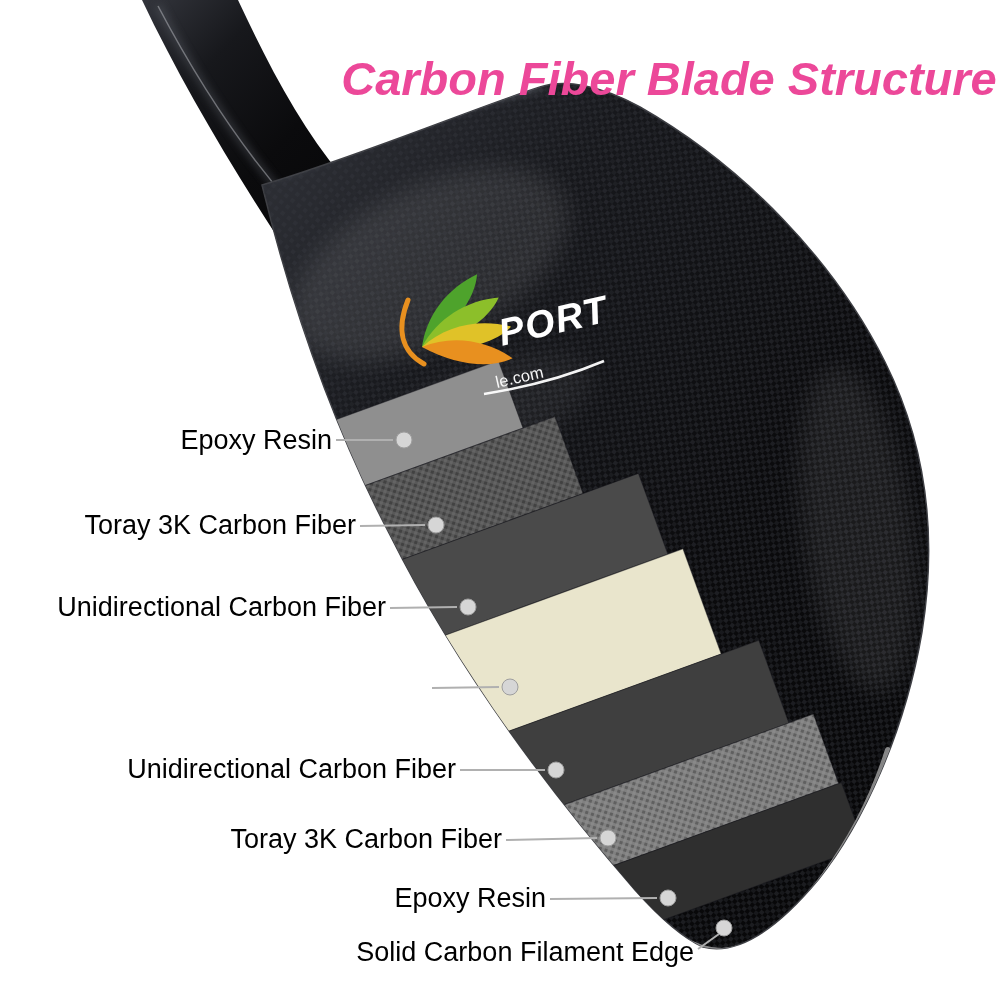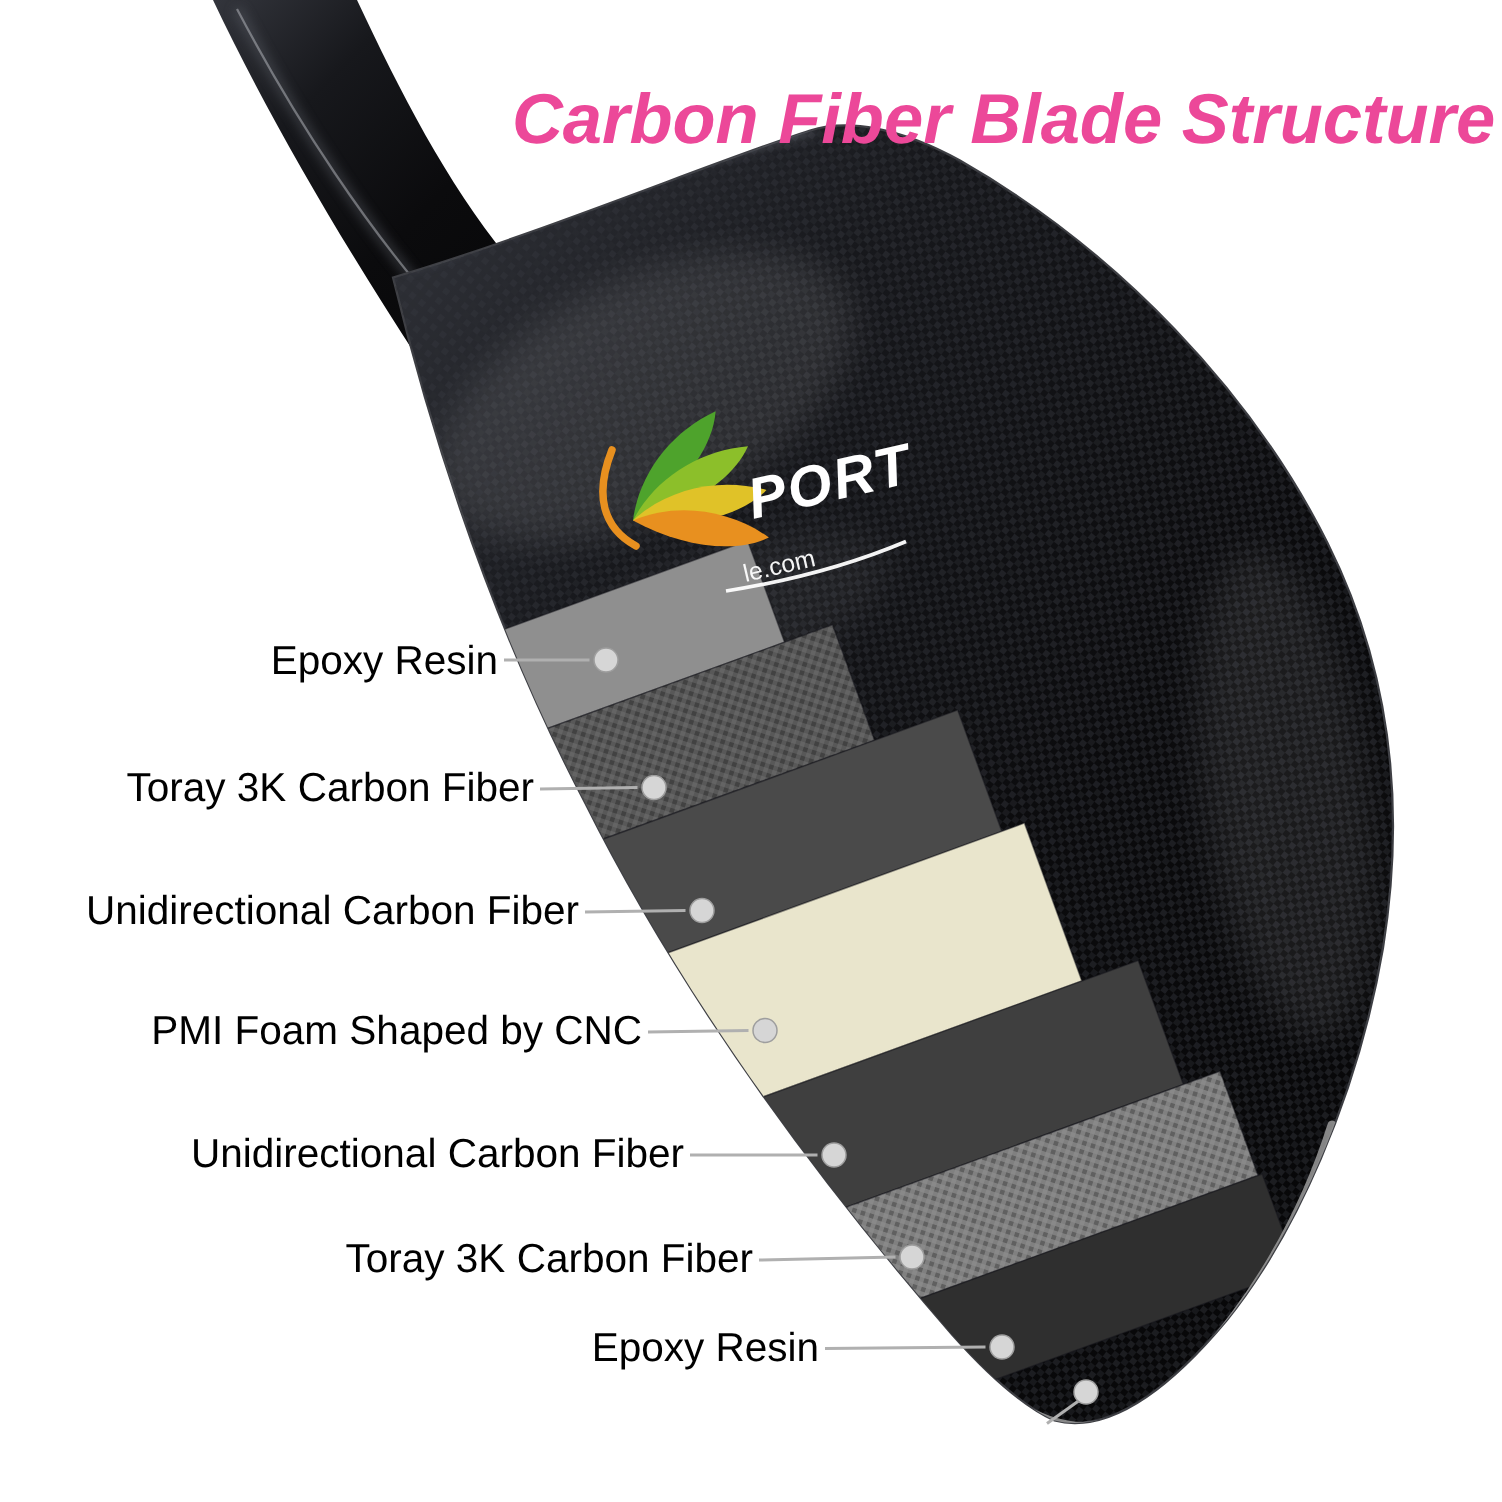--- a/index.html
+++ b/index.html
@@ -120,17 +120,17 @@
       <circle cx="668" cy="898" r="8"></circle>
       <circle cx="724" cy="928" r="8"></circle>
     </g>
   </svg>
 
   <h1 class="title">Carbon Fiber Blade Structure</h1>
 
   <div class="callout-label" style="right:669px;top:424px">Epoxy Resin</div>
   <div class="callout-label" style="right:645px;top:509px">Toray 3K Carbon Fiber</div>
   <div class="callout-label" style="right:615px;top:591px">Unidirectional Carbon Fiber</div>
-  <div class="callout-label" style="right:573px;top:671px">PMI Foam Shaped by CNC</div>
   <div class="callout-label" style="right:545px;top:753px">Unidirectional Carbon Fiber</div>
   <div class="callout-label" style="right:499px;top:823px">Toray 3K Carbon Fiber</div>
   <div class="callout-label" style="right:455px;top:882px">Epoxy Resin</div>
+  <div class="callout-label" style="right:307px;top:936px">Solid Carbon Filament Edge</div>
 </div>
 
 </body></html>

